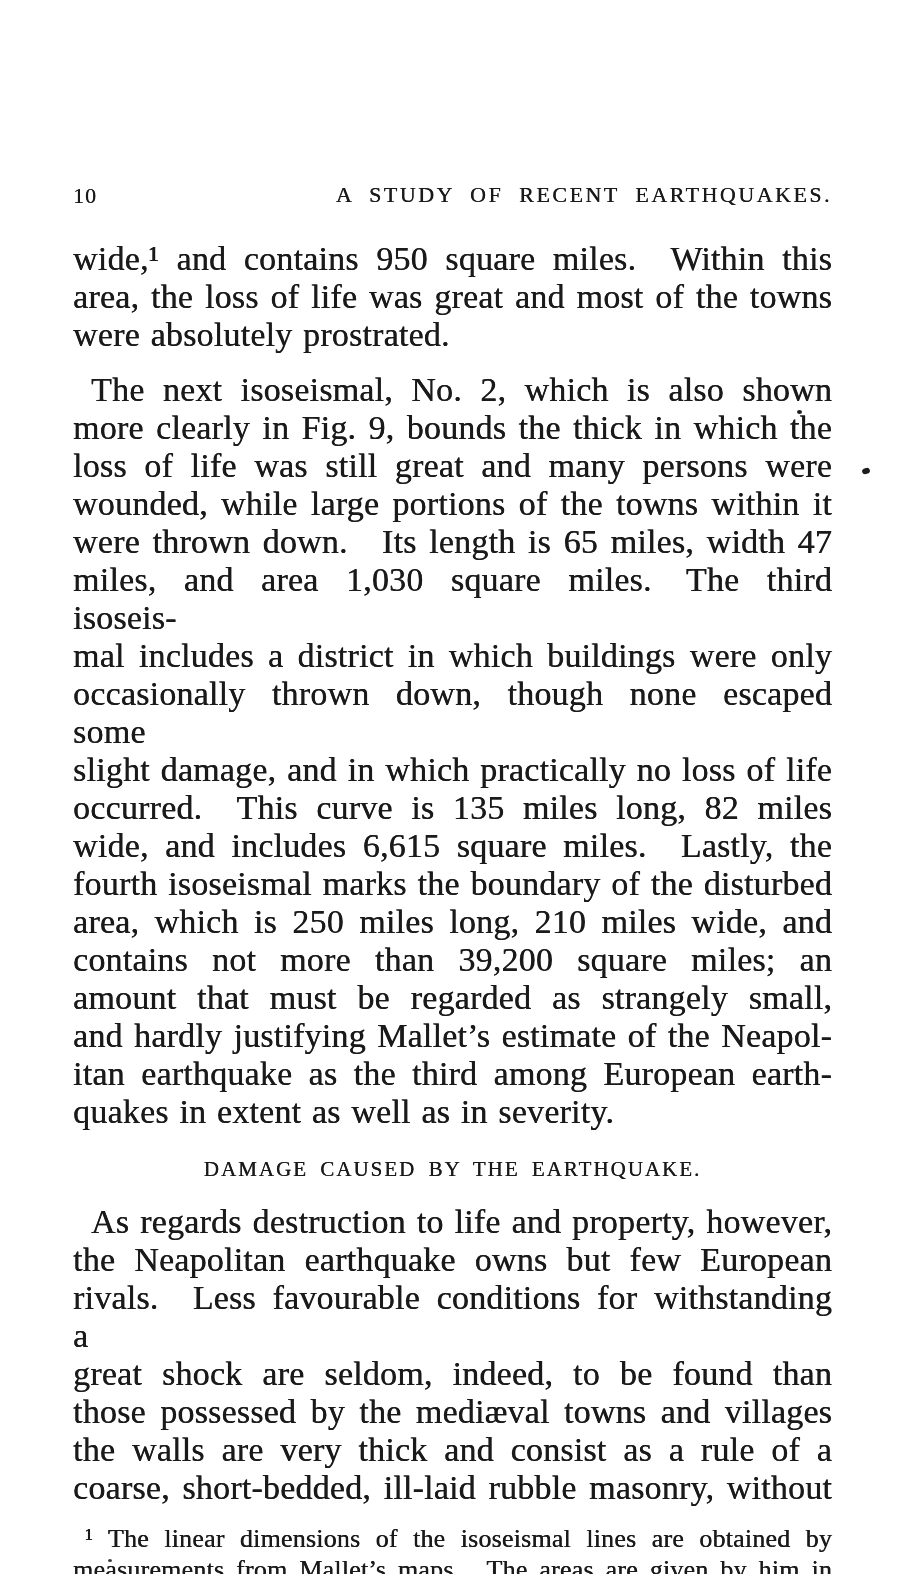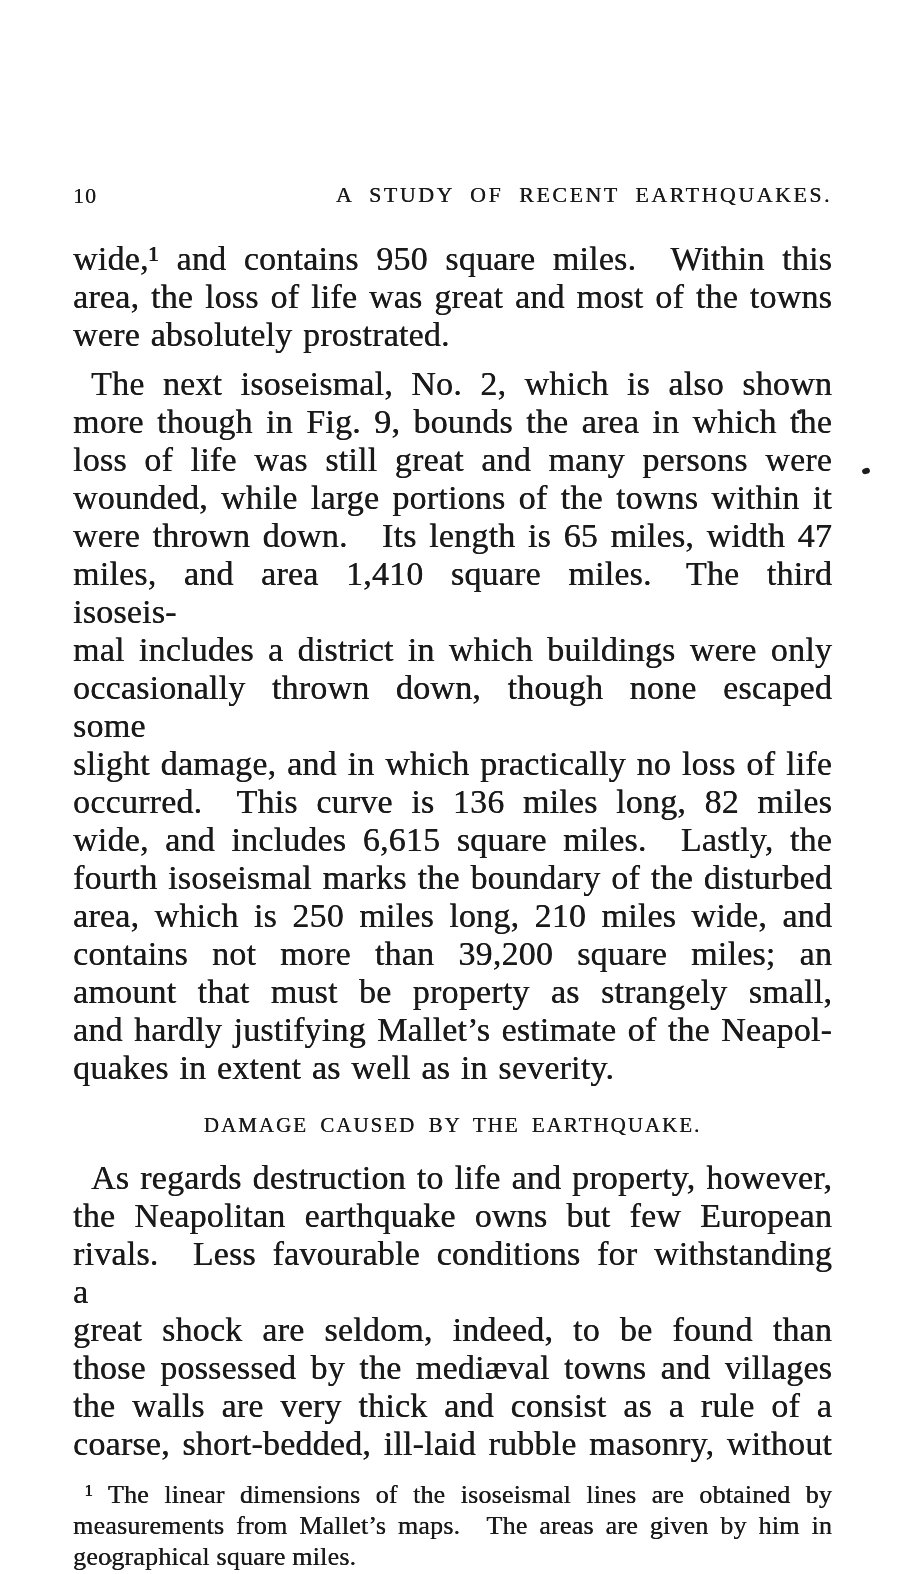--- a/index.html
+++ b/index.html
@@ -28,21 +28,21 @@
   .para {
     font-size: 34px;
     line-height: 38px;
     letter-spacing: 0.2px;
     word-spacing: 2px;
   }
   .line { text-align: justify; text-align-last: justify; }
   .line.last { text-align-last: left; }
   .indent { text-indent: 18px; }
   .para1 { margin-top: 30px; }
-  .para2 { margin-top: 11px; }
+  .para2 { margin-top: 17px; }
   .section-heading {
     margin-top: 24px;
     text-align: center;
     font-size: 21px;
     line-height: 28px;
     letter-spacing: 2px;
     word-spacing: 5px;
   }
   .para3 { margin-top: 20px; }
   .footnote {
@@ -68,35 +68,36 @@
   </header>
 
   <div class="para para1">
     <div class="line">wide,¹ and contains 950 square miles. Within this</div>
     <div class="line">area, the loss of life was great and most of the towns</div>
     <div class="line last">were absolutely prostrated.</div>
   </div>
 
   <div class="para para2">
     <div class="line indent">The next isoseismal, No. 2, which is also shown</div>
-    <div class="line">more though in Fig. 9, bounds the area in which the</div>
+    <div class="line">more clearly in Fig. 9, bounds the thick in which the</div>
     <div class="line">loss of life was still great and many persons were</div>
     <div class="line">wounded, while large portions of the towns within it</div>
     <div class="line">were thrown down. Its length is 65 miles, width 47</div>
-    <div class="line">miles, and area 1,410 square miles. The third isoseis-</div>
+    <div class="line">miles, and area 1,030 square miles. The third isoseis-</div>
     <div class="line">mal includes a district in which buildings were only</div>
     <div class="line">occasionally thrown down, though none escaped some</div>
     <div class="line">slight damage, and in which practically no loss of life</div>
-    <div class="line">occurred. This curve is 136 miles long, 82 miles</div>
+    <div class="line">occurred. This curve is 135 miles long, 82 miles</div>
     <div class="line">wide, and includes 6,615 square miles. Lastly, the</div>
     <div class="line">fourth isoseismal marks the boundary of the disturbed</div>
     <div class="line">area, which is 250 miles long, 210 miles wide, and</div>
     <div class="line">contains not more than 39,200 square miles; an</div>
-    <div class="line">amount that must be property as strangely small,</div>
+    <div class="line">amount that must be regarded as strangely small,</div>
     <div class="line">and hardly justifying Mallet’s estimate of the Neapol-</div>
+    <div class="line">itan earthquake as the third among European earth-</div>
     <div class="line last">quakes in extent as well as in severity.</div>
   </div>
 
   <div class="section-heading">DAMAGE CAUSED BY THE EARTHQUAKE.</div>
 
   <div class="para para3">
     <div class="line indent">As regards destruction to life and property, however,</div>
     <div class="line">the Neapolitan earthquake owns but few European</div>
     <div class="line">rivals. Less favourable conditions for withstanding a</div>
     <div class="line">great shock are seldom, indeed, to be found than</div>

